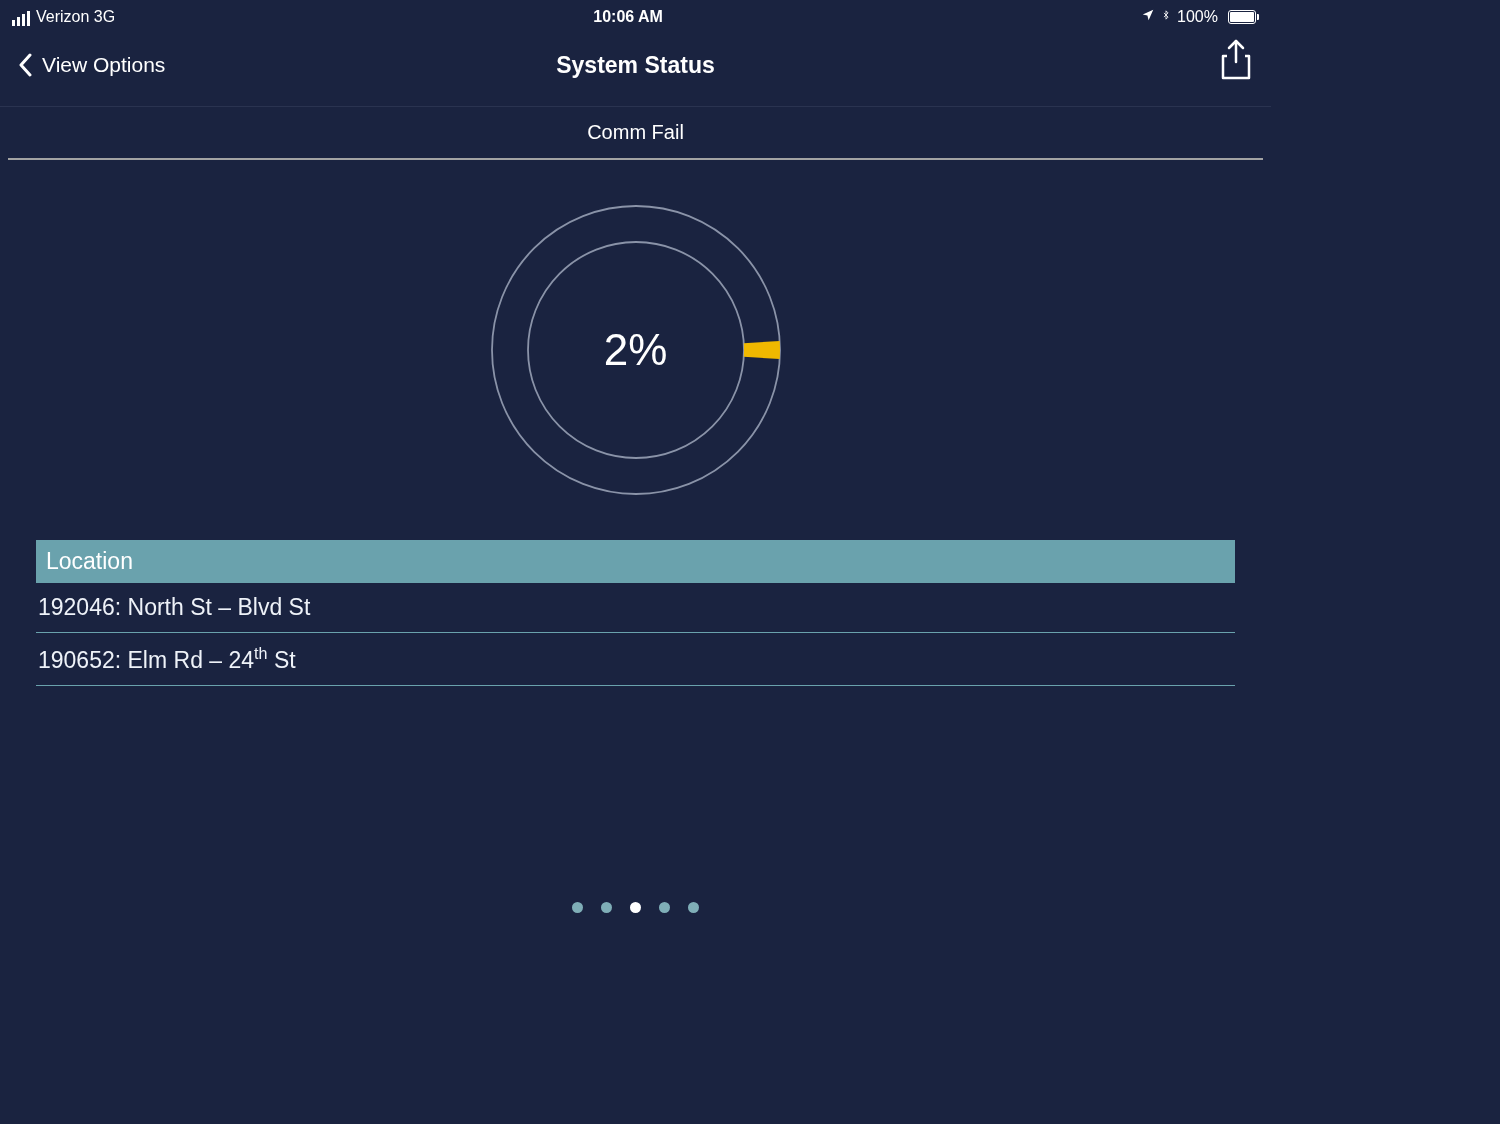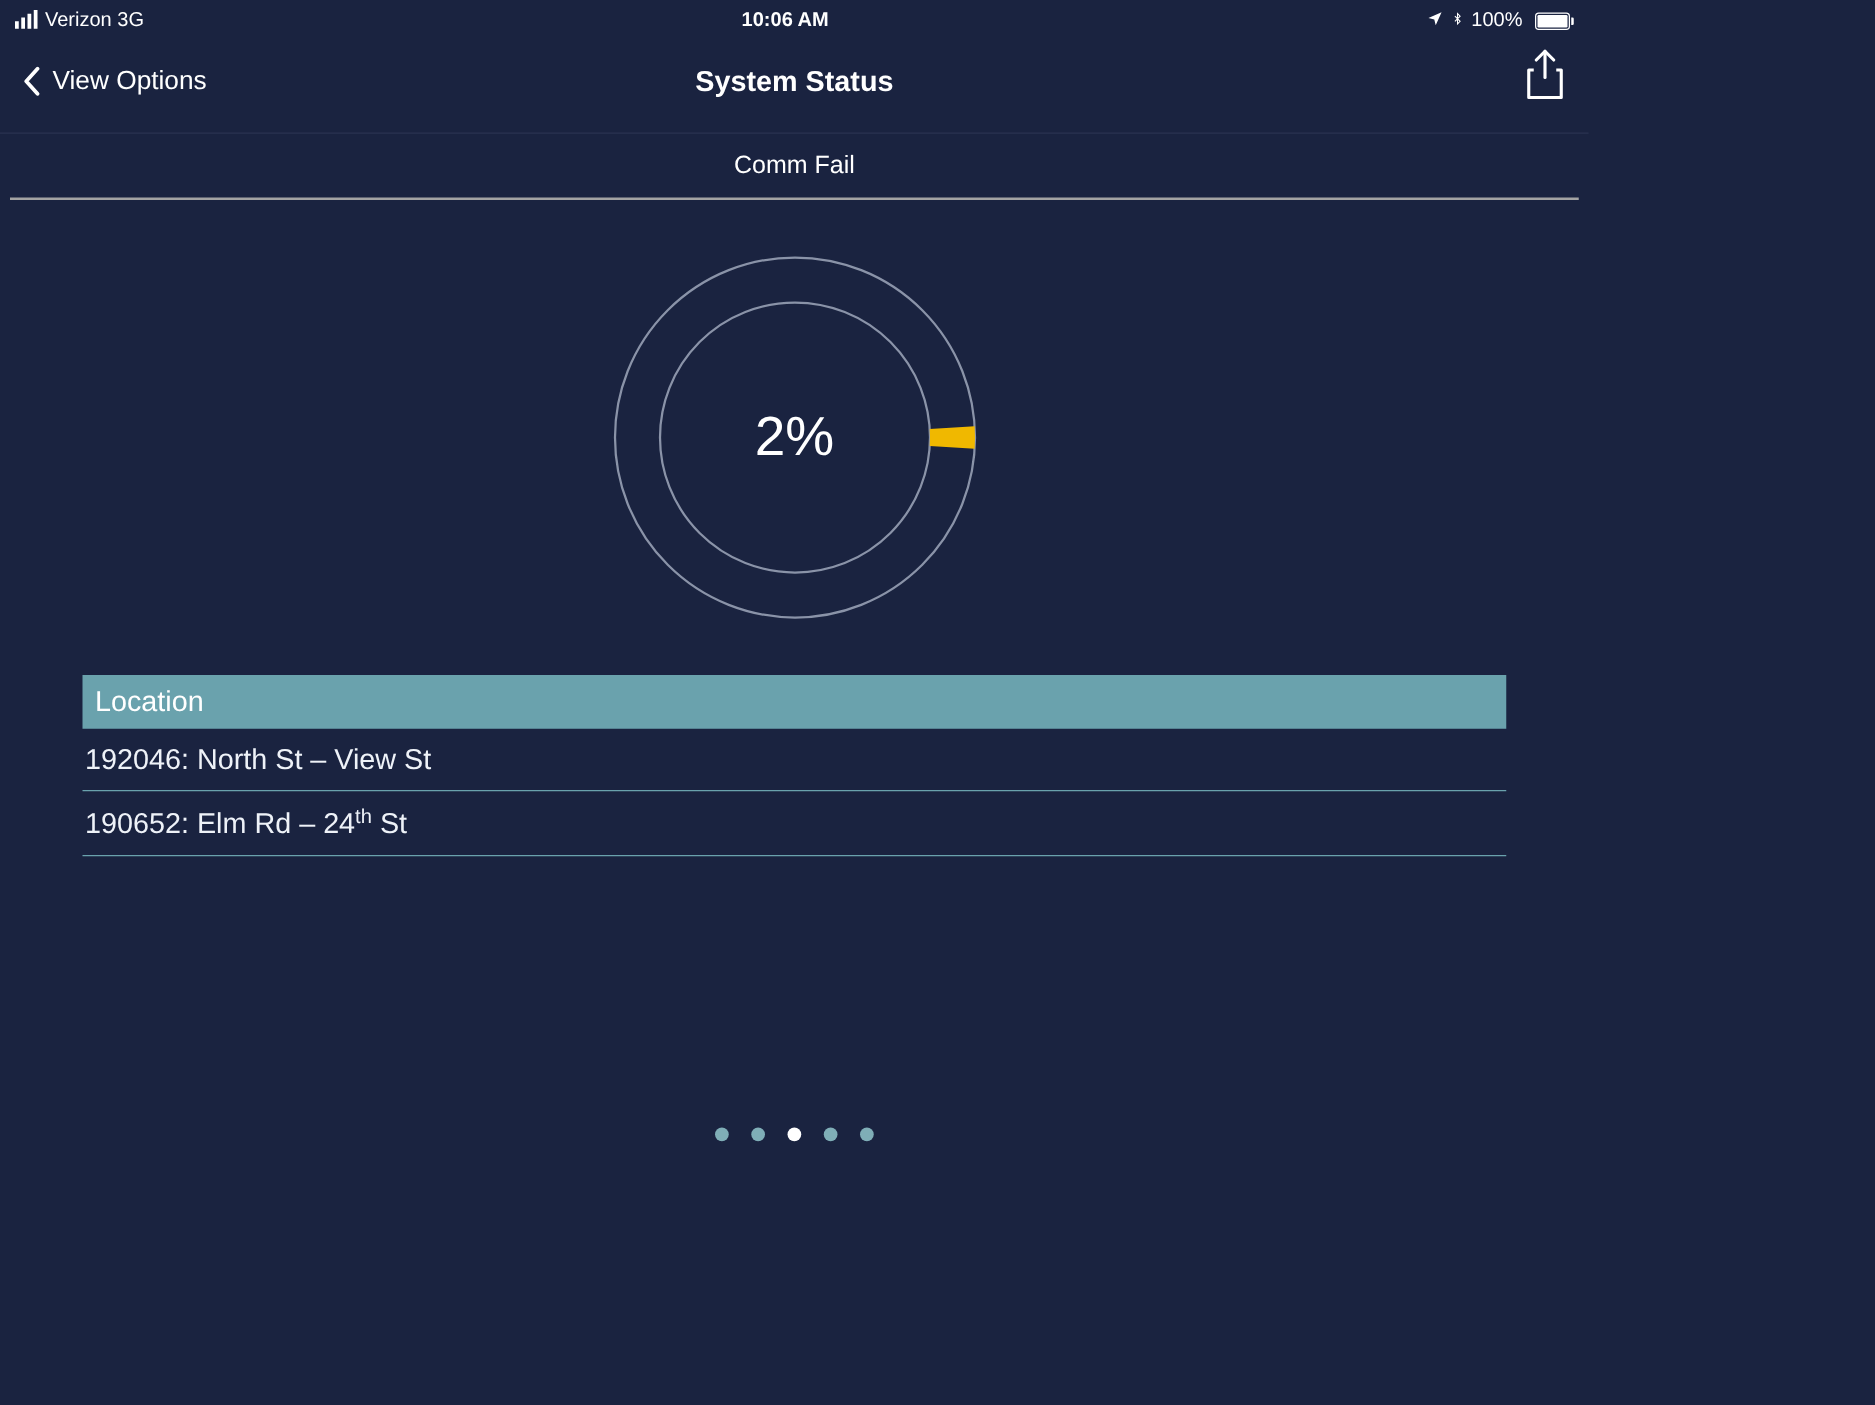--- a/index.html
+++ b/index.html
@@ -13,21 +13,21 @@
       position: relative;
     }
     .status-bar {
       display: flex;
       justify-content: space-between;
       align-items: center;
       padding: 4px 12px 0 12px;
       height: 30px;
       font-size: 16px;
     }
-    .status-left { display: flex; align-items: flex-start; gap: 6px; }
+    .status-left { display: flex; align-items: flex-end; gap: 6px; }
     .status-right { display: flex; align-items: center; gap: 6px; }
     .signal-bars { display: inline-flex; align-items: flex-end; gap: 2px; }
     .signal-bars span { display: inline-block; width: 3px; background: #fff; }
     .signal-bars span:nth-child(1){height:6px;}
     .signal-bars span:nth-child(2){height:9px;}
     .signal-bars span:nth-child(3){height:12px;}
     .signal-bars span:nth-child(4){height:15px;}
     .battery { display:inline-flex; align-items:center; }
     .battery-body { width: 28px; height: 14px; border:1.5px solid #fff; border-radius:3px; position:relative; margin-left:4px; }
     .battery-fill { position:absolute; left:1px; top:1px; bottom:1px; right:1px; background:#fff; border-radius:1px;}
@@ -53,21 +53,21 @@
     }
     .gauge-wrap { display:flex; justify-content:center; align-items:center; height: 380px; }
     .gauge { position: relative; width: 300px; height: 300px; }
     .gauge svg { width: 100%; height: 100%; }
     .gauge-text {
       position: absolute; inset: 0;
       display:flex; align-items:center; justify-content:center;
       font-size: 44px; font-weight: 400;
     }
     .list {
-      margin: 0 66px;
+      margin: 0 36px;
     }
     .list-header {
       background: #6aa2ad;
       color: #fff;
       font-size: 23px;
       padding: 8px 10px;
     }
     .list-row {
       border-bottom: 1px solid #6aa2ad;
       font-size: 23px;
@@ -150,21 +150,21 @@
       <circle cx="100" cy="100" r="72" fill="none" stroke="#8a93a8" stroke-width="1.2"></circle>
       <path id="gauge-arc" fill="#f0b800" d="M 195.81056592911406 93.97211012518592 A 96 96 0 0 1 195.81056592911406 106.02788987481408 L 171.85792444683557 104.52091740611056 A 72 72 0 0 0 171.85792444683557 95.47908259388944 Z"></path>
     </svg>
     <div class="gauge-text">2%</div>
   </div>
 </div>
 
 <div class="list">
   <div class="list-header">Location</div>
   <div id="rows">
-      <div class="list-row">192046: North St – View St</div>
+      <div class="list-row">192046: North St – Blvd St</div>
       <div class="list-row"><span>190652: Elm Rd – 24</span><sup>th</sup><span> St</span></div>
     </div>
 </div>
 
 <div class="pager" id="pager">
     <div class="dot"></div>
     <div class="dot"></div>
     <div class="dot active"></div>
     <div class="dot"></div>
     <div class="dot"></div>

